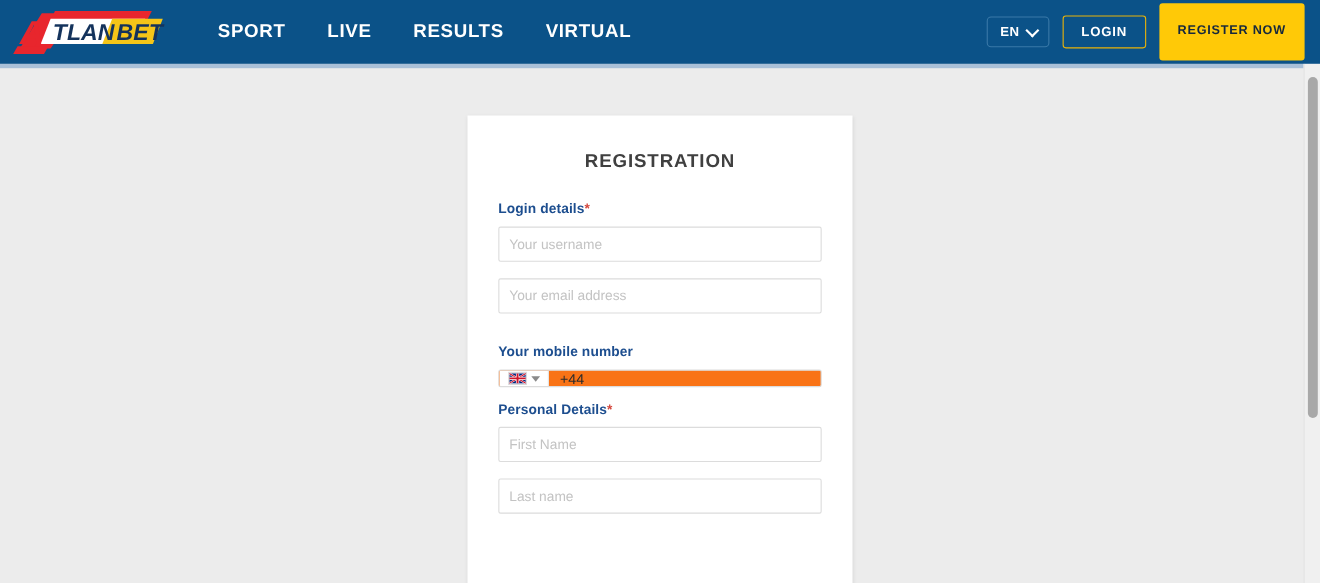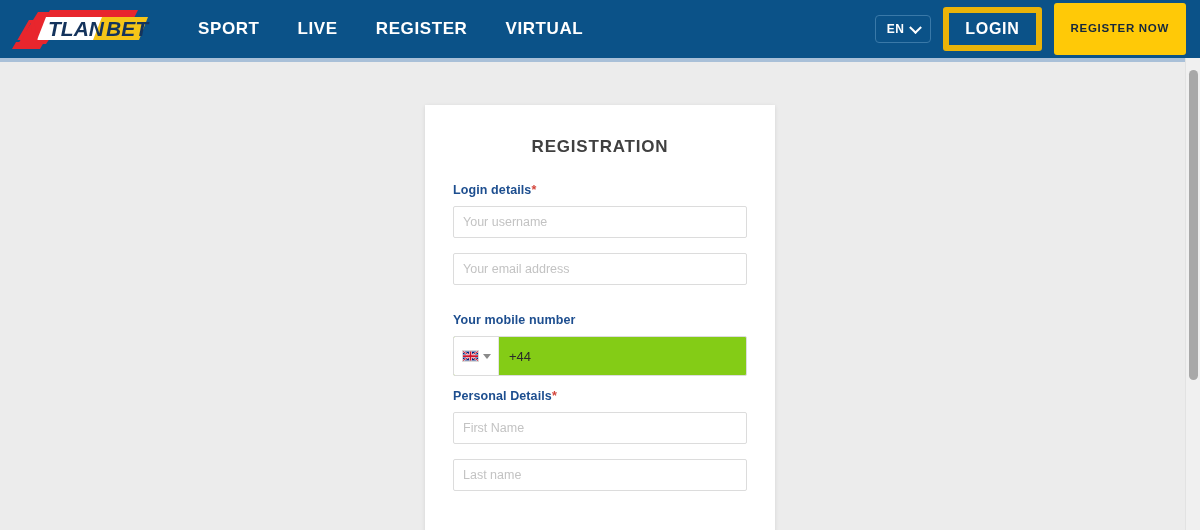--- a/index.html
+++ b/index.html
@@ -83,25 +83,25 @@
     background: transparent;
     line-height: 1;
   }
   .chev {
     width: 9px; height: 9px;
     border-right: 2px solid #ffffff;
     border-bottom: 2px solid #ffffff;
     transform: rotate(45deg) translate(-2px,-2px);
   }
   .btn-login {
-    border: 6px solid #eab308;
+    border: 1px solid #eab308;
     border-radius: 3px;
     background: transparent;
     color: #ffffff;
-    font-size: 16px;
+    font-size: 12px;
     font-weight: bold;
     letter-spacing: 0.7px;
     padding: 8px 16px;
     cursor: pointer;
     font-family: "Liberation Sans", sans-serif;
     line-height: 1;
     text-align: center;
   }
   .btn-register {
     border: none;
@@ -174,24 +174,24 @@
     gap: 9px;
     margin-bottom: 15px;
   }
   .row-pair .fld { flex: 1 1 0; min-width: 0; }
 
   
   .phone-group {
     display: flex;
     align-items: stretch;
     width: 100%;
-    height: 40px;
+    height: 16px;
     border: 1px solid #dcdcdc;
     border-radius: 2px;
-    background: #84cc16;
+    background: #f97316;
     overflow: hidden;
   }
   .flag-btn {
     display: flex;
     align-items: center;
     gap: 4px;
     padding: 0 7px 0 8px;
     border-right: 1px solid #e4e4e4;
     background: #ffffff;
     cursor: pointer;
@@ -255,21 +255,21 @@
       <polygon points="92,11 138,11 129,34 83,34" fill="#f5c518"></polygon>
       <text x="38" y="30" font-family="Liberation Sans, sans-serif" font-size="21" font-weight="bold" font-style="italic" fill="#14335c">TLAN</text>
       <text x="96" y="30" font-family="Liberation Sans, sans-serif" font-size="21" font-weight="bold" font-style="italic" fill="#14335c">BET</text>
       <text x="8" y="34" font-family="Liberation Sans, sans-serif" font-size="30" font-weight="bold" font-style="italic" fill="#e8262d">A</text>
     </svg>
   </div>
 
   <nav class="main-nav">
     <a class="nav-link">SPORT</a>
     <a class="nav-link">LIVE</a>
-    <a class="nav-link">REGISTER</a>
+    <a class="nav-link">RESULTS</a>
     <a class="nav-link">VIRTUAL</a>
   </nav>
 
   <div class="header-right">
     <div class="lang-select">
       <span>EN</span>
       <span class="chev"></span>
     </div>
     <button class="btn-login">LOGIN</button>
     <button class="btn-register">REGISTER NOW</button>

